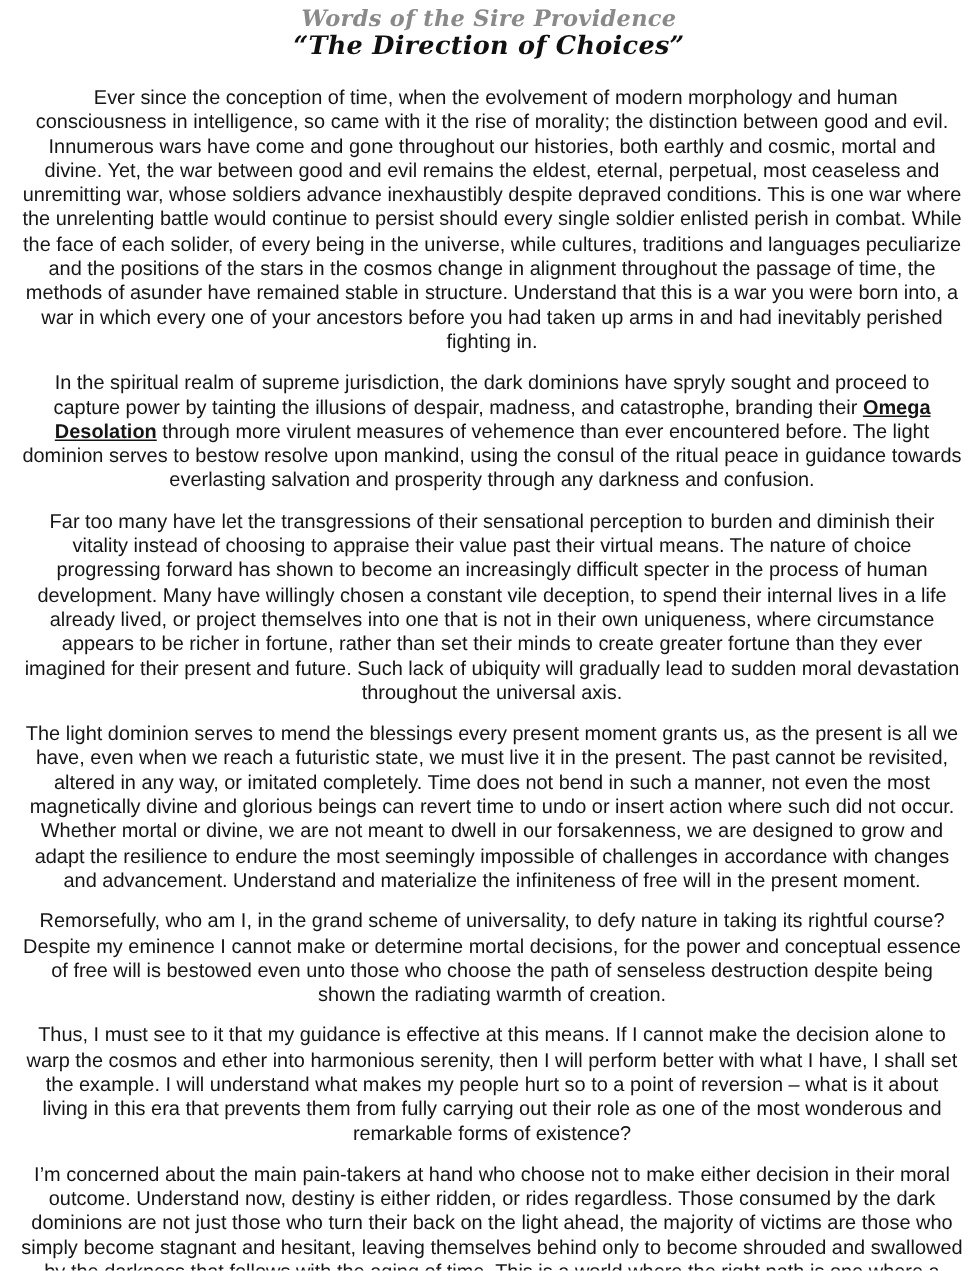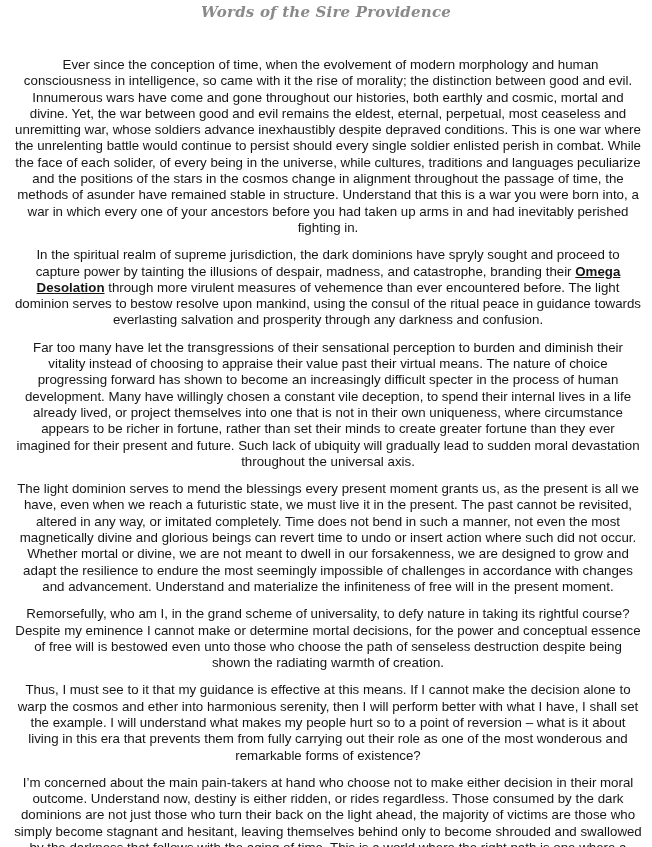--- a/index.html
+++ b/index.html
@@ -18,20 +18,21 @@
   }
   .para { margin: 0 0 11px 0; text-align: center; }
   .para-first { text-indent: 5px; }
   .emph { font-weight: bold; text-decoration: underline; }
 </style>
 </head>
 <body>
 
 <div class="page">
   <div class="title title-top">Words of the Sire Providence</div>
+  <div class="title title-main">“The Direction of Choices”</div>
 
   <div class="body">
     <p class="para para-first">Ever since the conception of time, when the evolvement of modern morphology and human consciousness in intelligence, so came with it the rise of morality; the distinction between good and evil. Innumerous wars have come and gone throughout our histories, both earthly and cosmic, mortal and divine. Yet, the war between good and evil remains the eldest, eternal, perpetual, most ceaseless and unremitting war, whose soldiers advance inexhaustibly despite depraved conditions. This is one war where the unrelenting battle would continue to persist should every single soldier enlisted perish in combat. While the face of each solider, of every being in the universe, while cultures, traditions and languages peculiarize and the positions of the stars in the cosmos change in alignment throughout the passage of time, the methods of asunder have remained stable in structure. Understand that this is a war you were born into, a war in which every one of your ancestors before you had taken up arms in and had inevitably perished fighting in.</p>
     <p class="para"><span>In the spiritual realm of supreme jurisdiction, the dark dominions have spryly sought and proceed to capture power by tainting the illusions of despair, madness, and catastrophe, branding their </span><span class="emph">Omega Desolation</span><span> through more virulent measures of vehemence than ever encountered before. The light dominion serves to bestow resolve upon mankind, using the consul of the ritual peace in guidance towards everlasting salvation and prosperity through any darkness and confusion.</span></p>
     <p class="para">Far too many have let the transgressions of their sensational perception to burden and diminish their vitality instead of choosing to appraise their value past their virtual means. The nature of choice progressing forward has shown to become an increasingly difficult specter in the process of human development. Many have willingly chosen a constant vile deception, to spend their internal lives in a life already lived, or project themselves into one that is not in their own uniqueness, where circumstance appears to be richer in fortune, rather than set their minds to create greater fortune than they ever imagined for their present and future. Such lack of ubiquity will gradually lead to sudden moral devastation throughout the universal axis.</p>
     <p class="para">The light dominion serves to mend the blessings every present moment grants us, as the present is all we have, even when we reach a futuristic state, we must live it in the present. The past cannot be revisited, altered in any way, or imitated completely. Time does not bend in such a manner, not even the most magnetically divine and glorious beings can revert time to undo or insert action where such did not occur. Whether mortal or divine, we are not meant to dwell in our forsakenness, we are designed to grow and adapt the resilience to endure the most seemingly impossible of challenges in accordance with changes and advancement. Understand and materialize the infiniteness of free will in the present moment.</p>
     <p class="para">Remorsefully, who am I, in the grand scheme of universality, to defy nature in taking its rightful course? Despite my eminence I cannot make or determine mortal decisions, for the power and conceptual essence of free will is bestowed even unto those who choose the path of senseless destruction despite being shown the radiating warmth of creation.</p>
     <p class="para">Thus, I must see to it that my guidance is effective at this means. If I cannot make the decision alone to warp the cosmos and ether into harmonious serenity, then I will perform better with what I have, I shall set the example. I will understand what makes my people hurt so to a point of reversion – what is it about living in this era that prevents them from fully carrying out their role as one of the most wonderous and remarkable forms of existence?</p>
     <p class="para">I’m concerned about the main pain-takers at hand who choose not to make either decision in their moral outcome. Understand now, destiny is either ridden, or rides regardless. Those consumed by the dark dominions are not just those who turn their back on the light ahead, the majority of victims are those who simply become stagnant and hesitant, leaving themselves behind only to become shrouded and swallowed by the darkness that follows with the aging of time. This is a world where the right path is one where a certain amount of effort must be exerted in moving forward. By not making the choice to resist the dark dominions you are allowing yourself to become engulfed by their raging corruptions which deserts everyone and everything to ash and ruin. There are multiple ways to become consumed by the dark dominions, as to why there are multiple divisions of them while only one light dominion has ever been created and required for orderly existence – there is only one path towards the warming light of truth, and that is a direction of choice to move forward.</p>
   </div>

